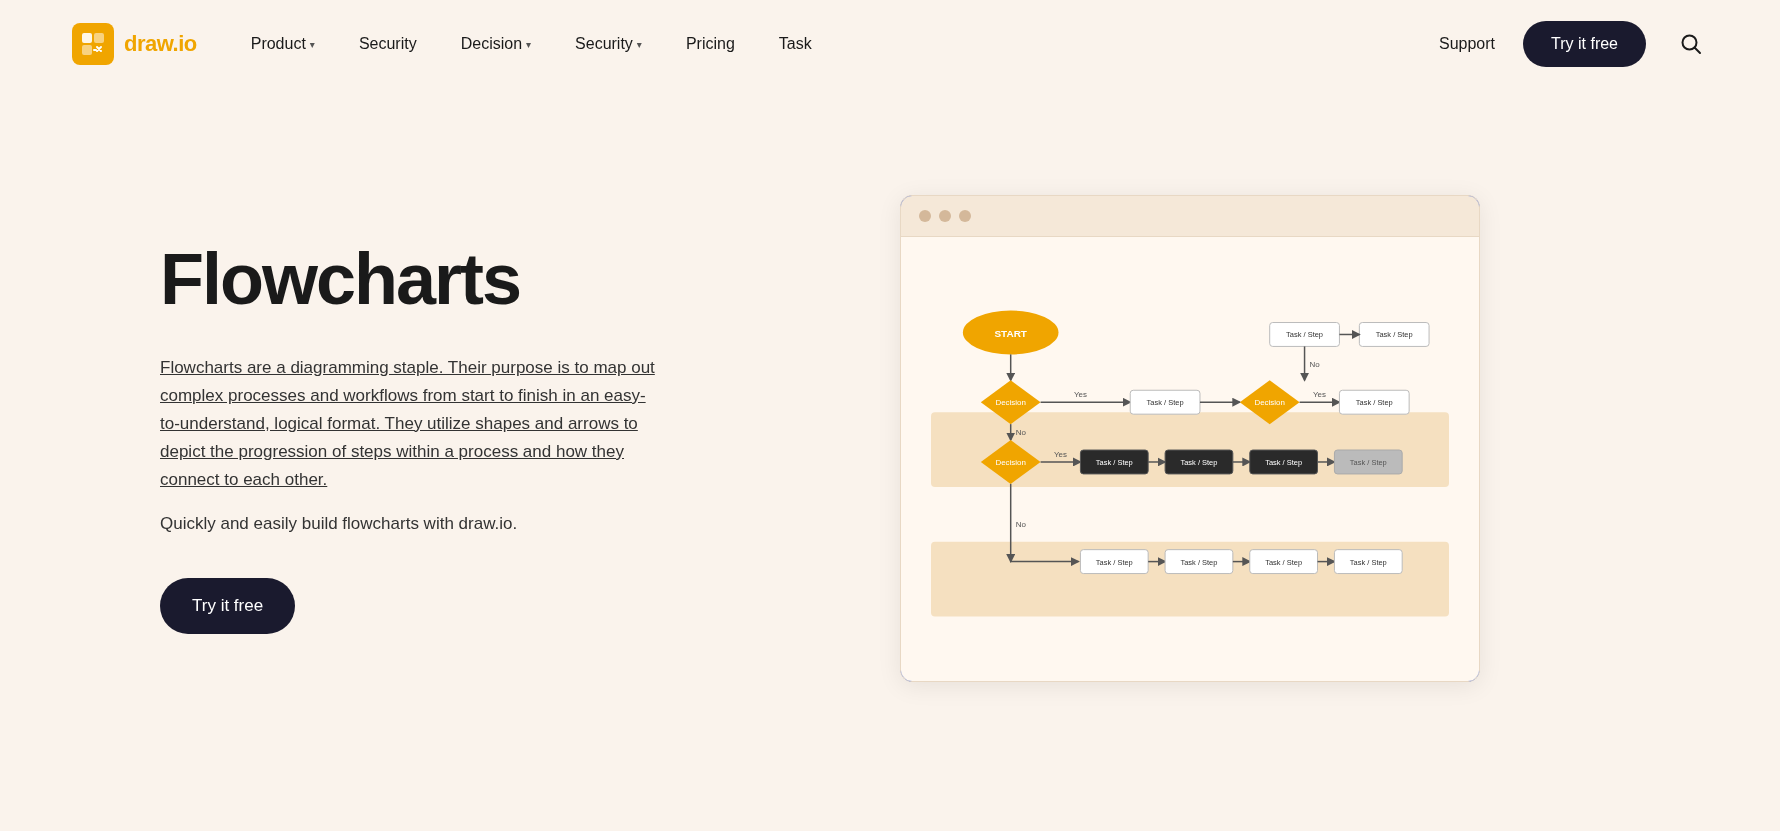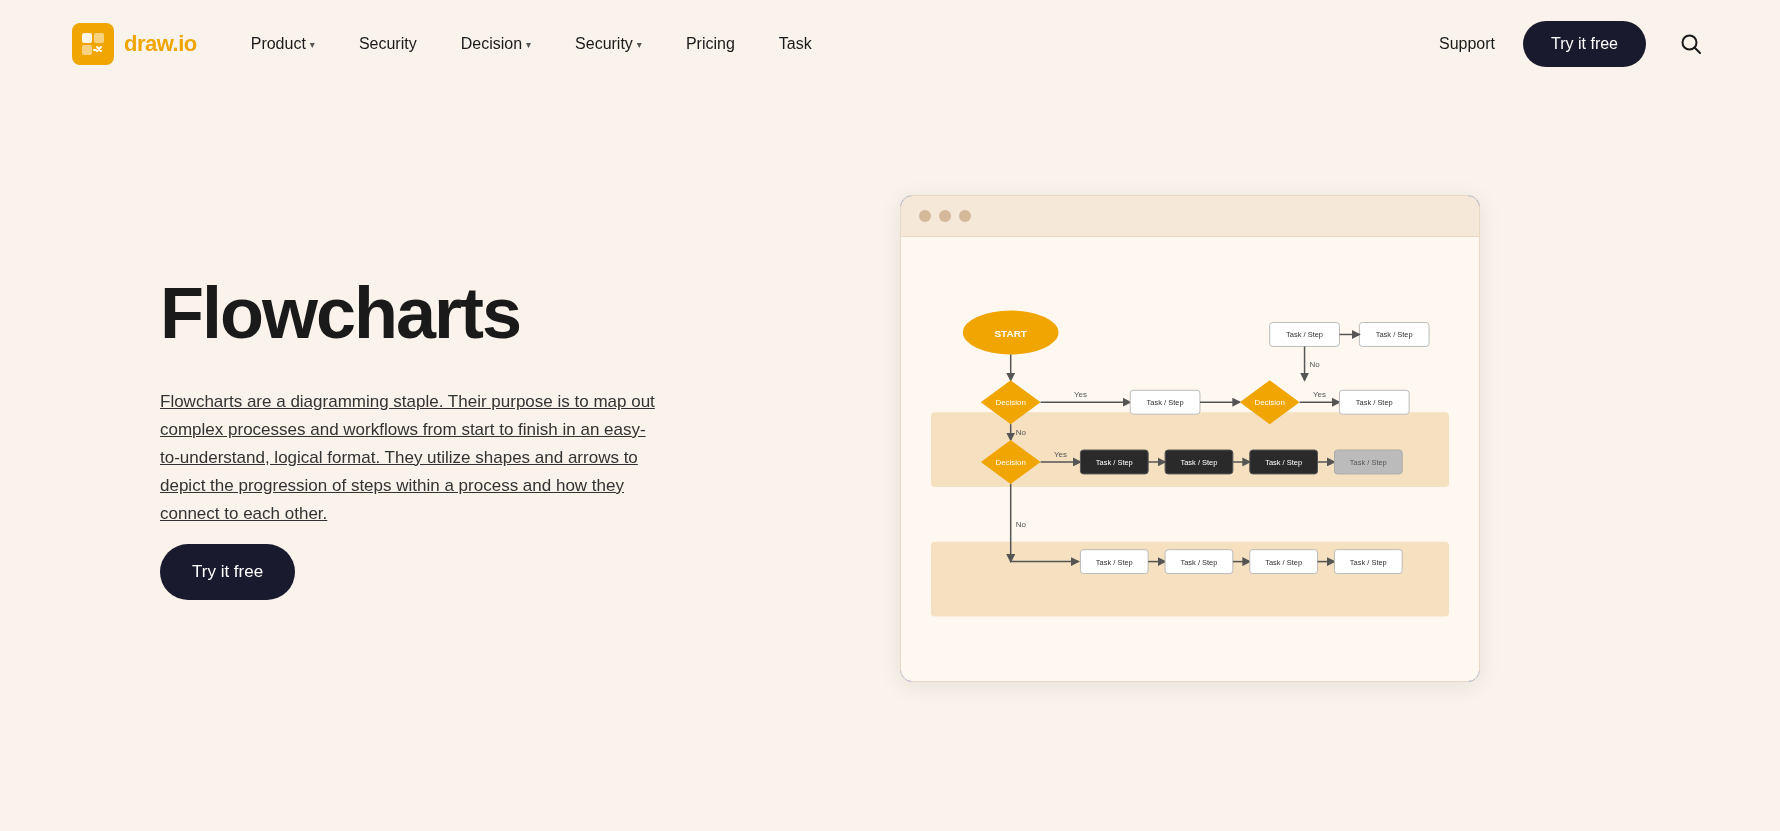--- a/index.html
+++ b/index.html
@@ -261,20 +261,21 @@
         <path d="M14.5 14.5 L20 20" stroke="#1a1a1a" stroke-width="2" stroke-linecap="round"></path>
       </svg>
     </button>
   </div>
 </nav>
 
 <section class="hero">
   <div class="hero-content">
     <h1 class="hero-title">Flowcharts</h1>
     <p class="hero-description">Flowcharts are a diagramming staple. Their purpose is to map out complex processes and workflows from start to finish in an easy-to-understand, logical format. They utilize shapes and arrows to depict the progression of steps within a process and how they connect to each other.</p>
+    <p class="hero-subtitle">Quickly and easily build flowcharts with draw.io.</p>
     <button class="hero-cta">Try it free</button>
   </div>
 
   <div class="diagram-container">
     <div class="browser-window">
       <div class="browser-bar">
         <div class="browser-dot"></div>
         <div class="browser-dot"></div>
         <div class="browser-dot"></div>
       </div>

